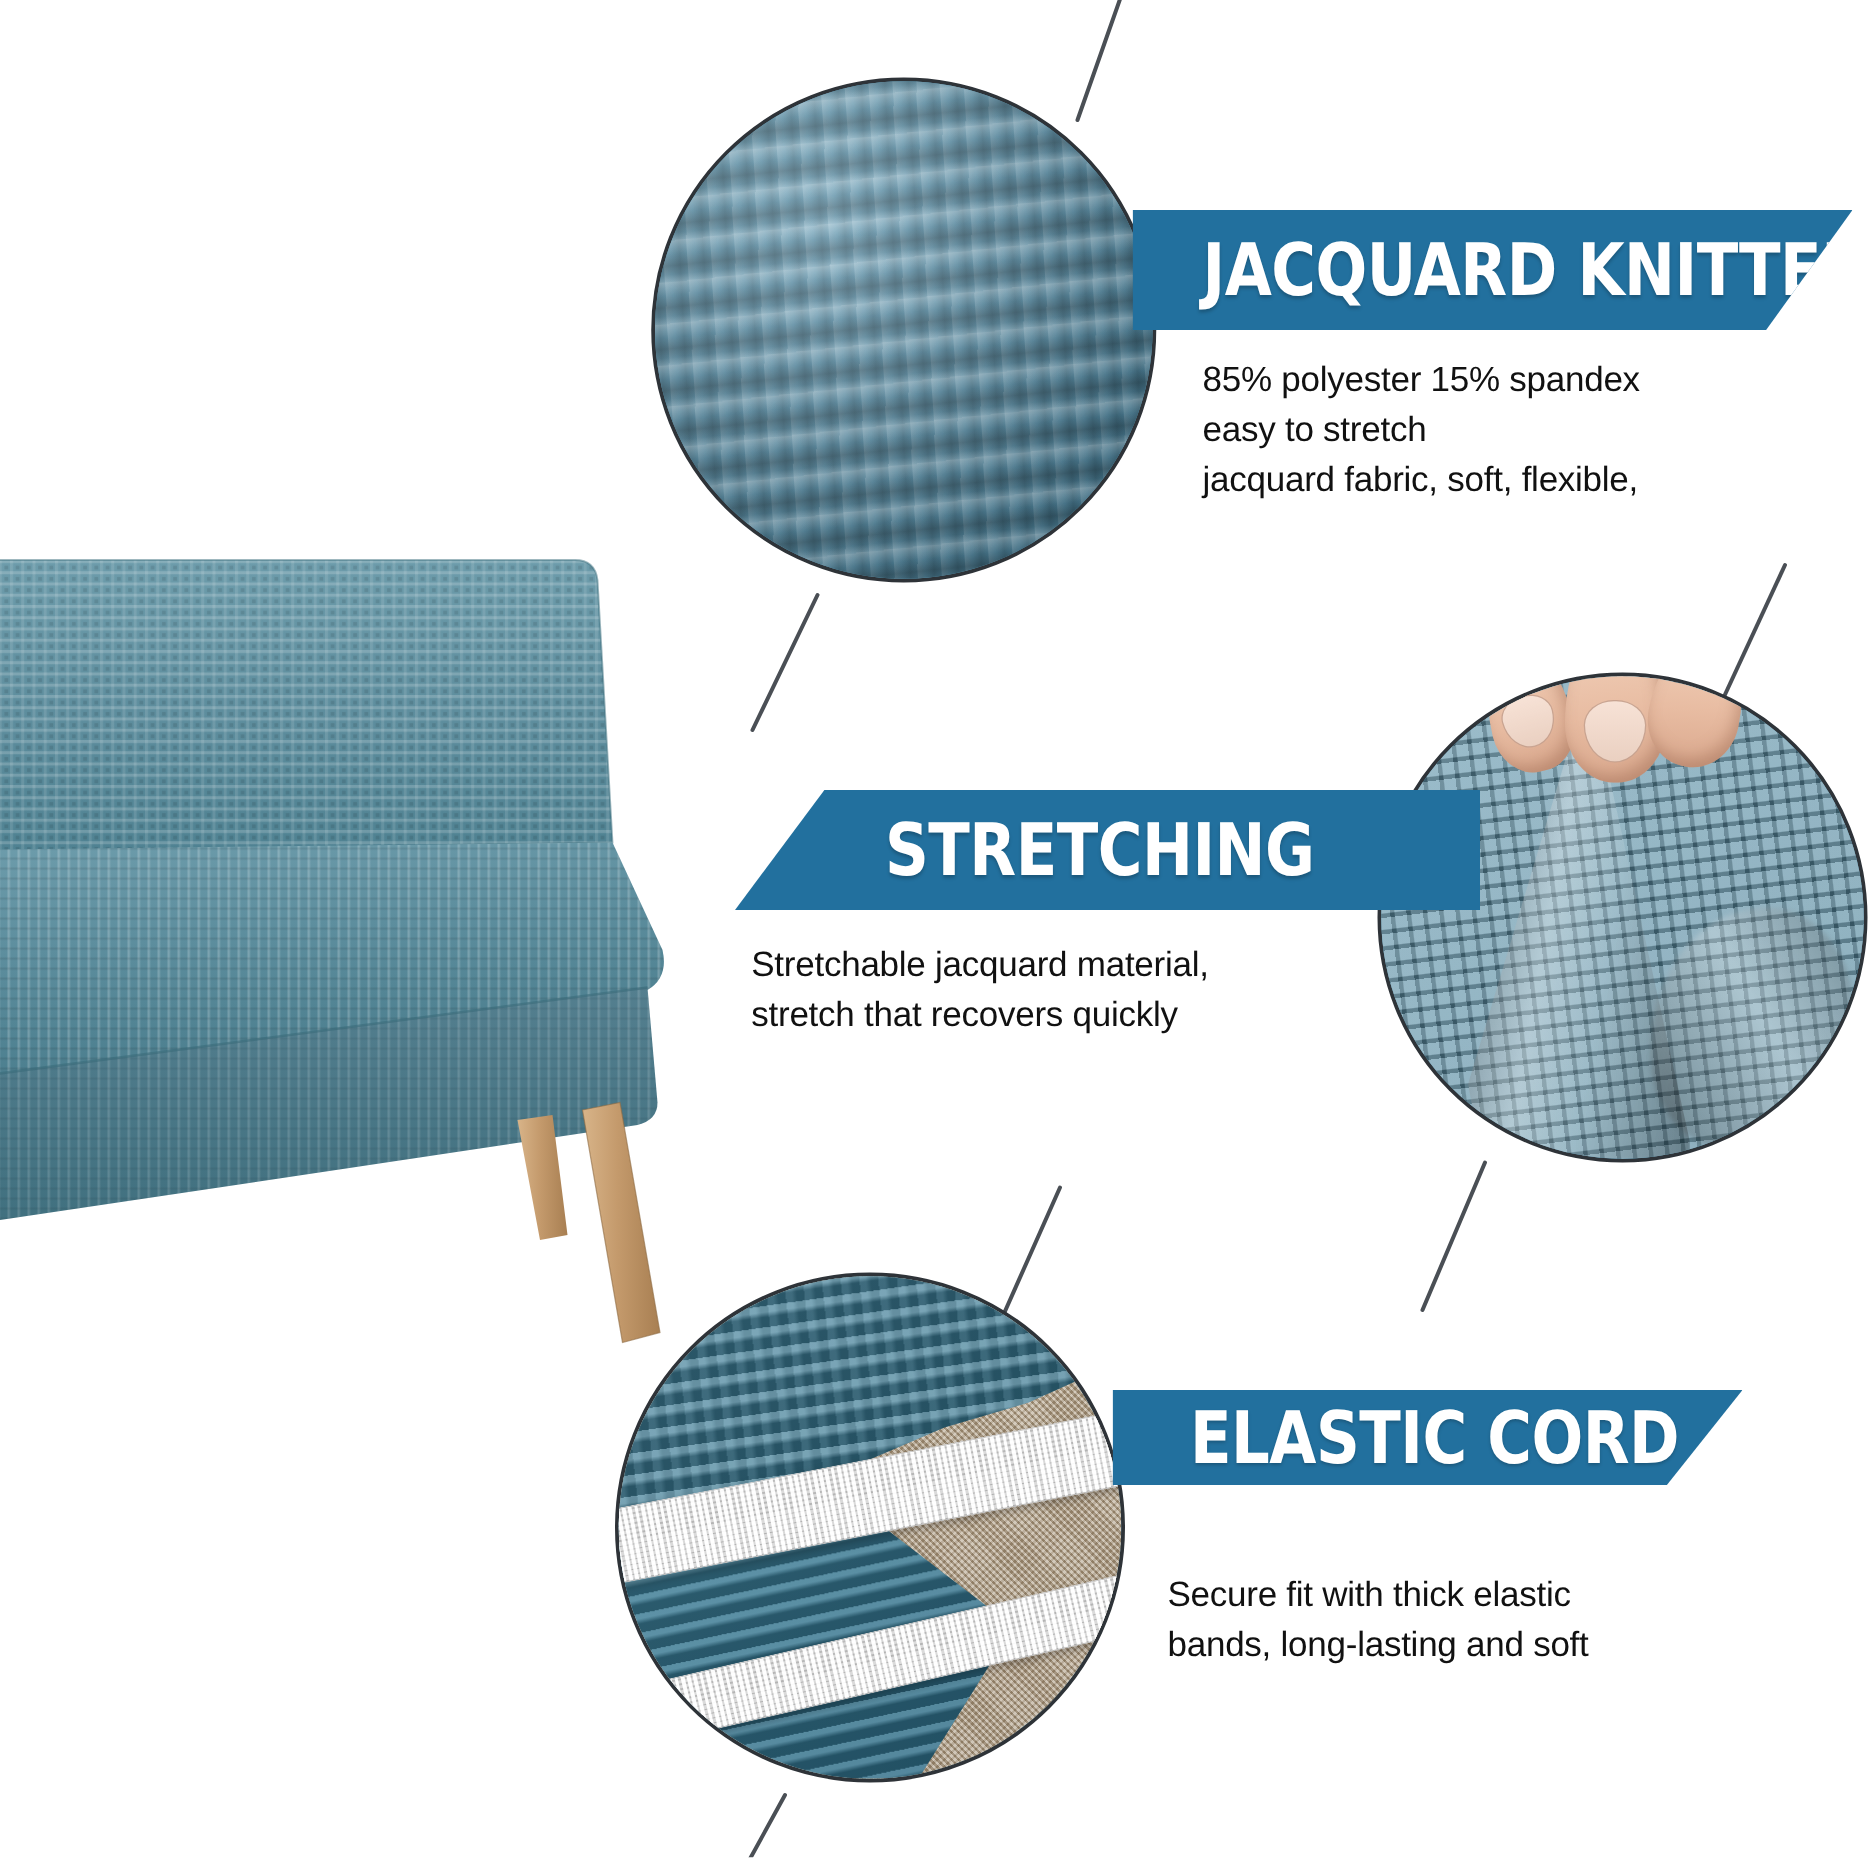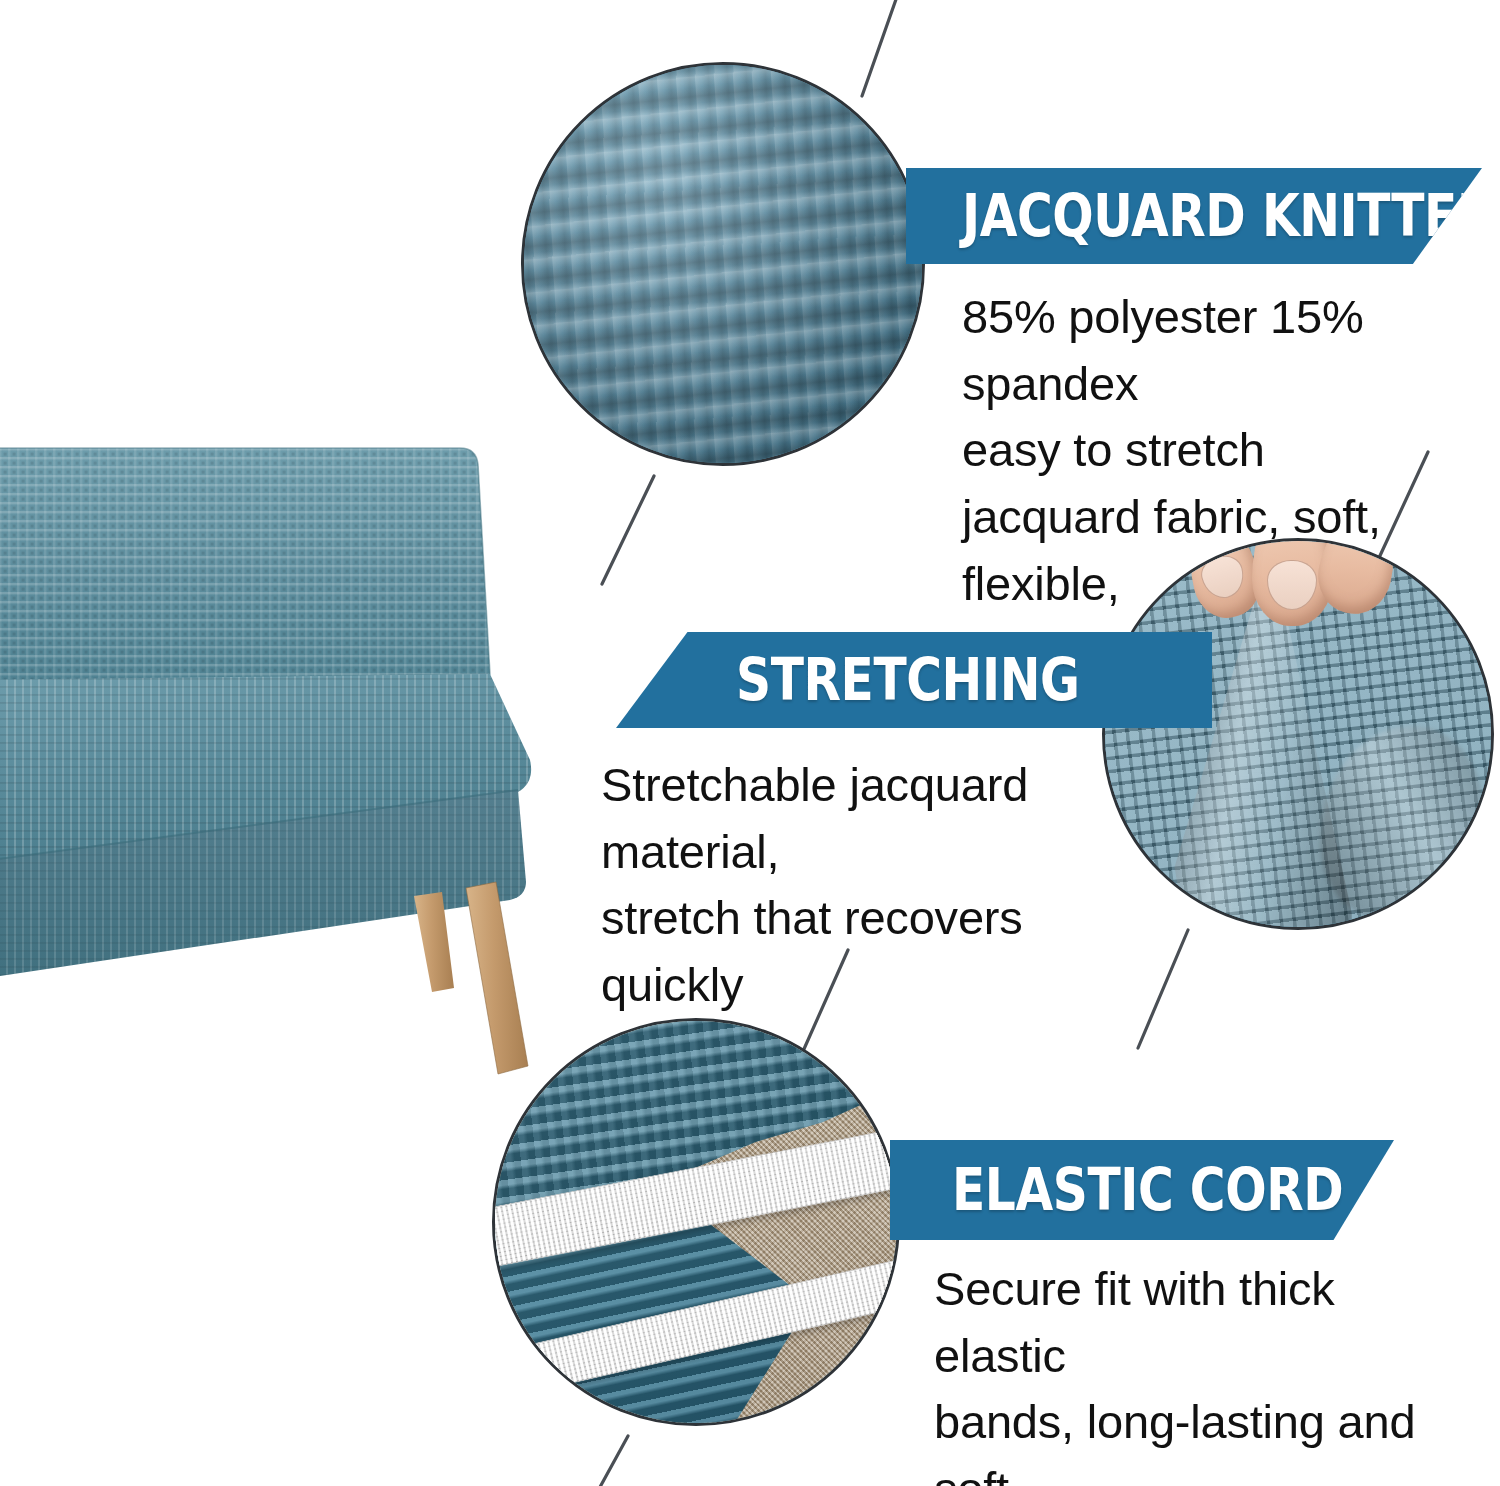--- a/index.html
+++ b/index.html
@@ -148,21 +148,21 @@
   }
   
   .slant-right { clip-path: polygon(0% 0%, 100% 0%, 88% 100%, 0% 100%); }
   
   .slant-left  { clip-path: polygon(12% 0%, 100% 0%, 100% 100%, 0% 100%); }
 
   .desc {
     position: absolute;
     color: #111111;
     font-family: "Liberation Sans", sans-serif;
-    font-size: 47px;
+    font-size: 28px;
     line-height: 1.42;
     letter-spacing: -0.2px;
   }
 
   
   .lines { position: absolute; inset: 0; pointer-events: none; }
 </style>
 </head>
 <body>
 
@@ -270,29 +270,29 @@
 
   <div class="banner slant-right" style="left:906px; top:168px; width:576px; height:96px;">
     <span class="banner-title" style="font-size:58px; margin-left:56px;">JACQUARD KNITTED</span>
   </div>
   <div class="desc" style="left:962px; top:284px; width:500px;">
     <div>85% polyester 15% spandex</div>
     <div>easy to stretch</div>
     <div>jacquard fabric, soft, flexible,</div>
   </div>
 
-  <div class="banner slant-left" style="left:616px; top:632px; width:596px; height:96px;">
+  <div class="banner slant-left" style="left:588px; top:632px; width:596px; height:96px;">
     <span class="banner-title" style="font-size:58px; margin-left:120px;">STRETCHING</span>
   </div>
   <div class="desc" style="left:601px; top:752px; width:520px;">
     <div>Stretchable jacquard material,</div>
     <div>stretch that recovers quickly</div>
   </div>
 
-  <div class="banner slant-right" style="left:890px; top:1140px; width:504px; height:100px;align-items:center;">
+  <div class="banner slant-right" style="left:890px; top:1112px; width:504px; height:76px;align-items:center;">
     <span class="banner-title" style="font-size:58px; margin-left:62px;">ELASTIC CORD</span>
   </div>
   <div class="desc" style="left:934px; top:1256px; width:500px;">
     <div>Secure fit with thick elastic</div>
     <div>bands, long-lasting and soft</div>
   </div>
 
 </div>
 
 </body></html>

